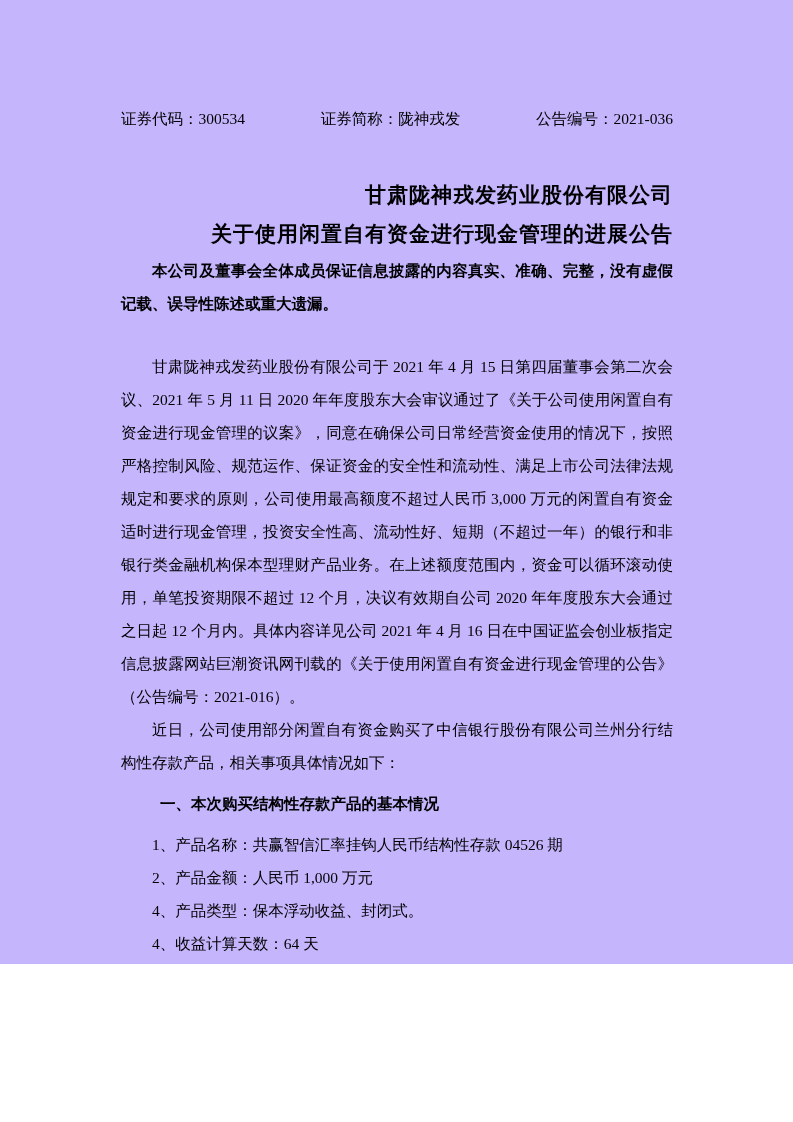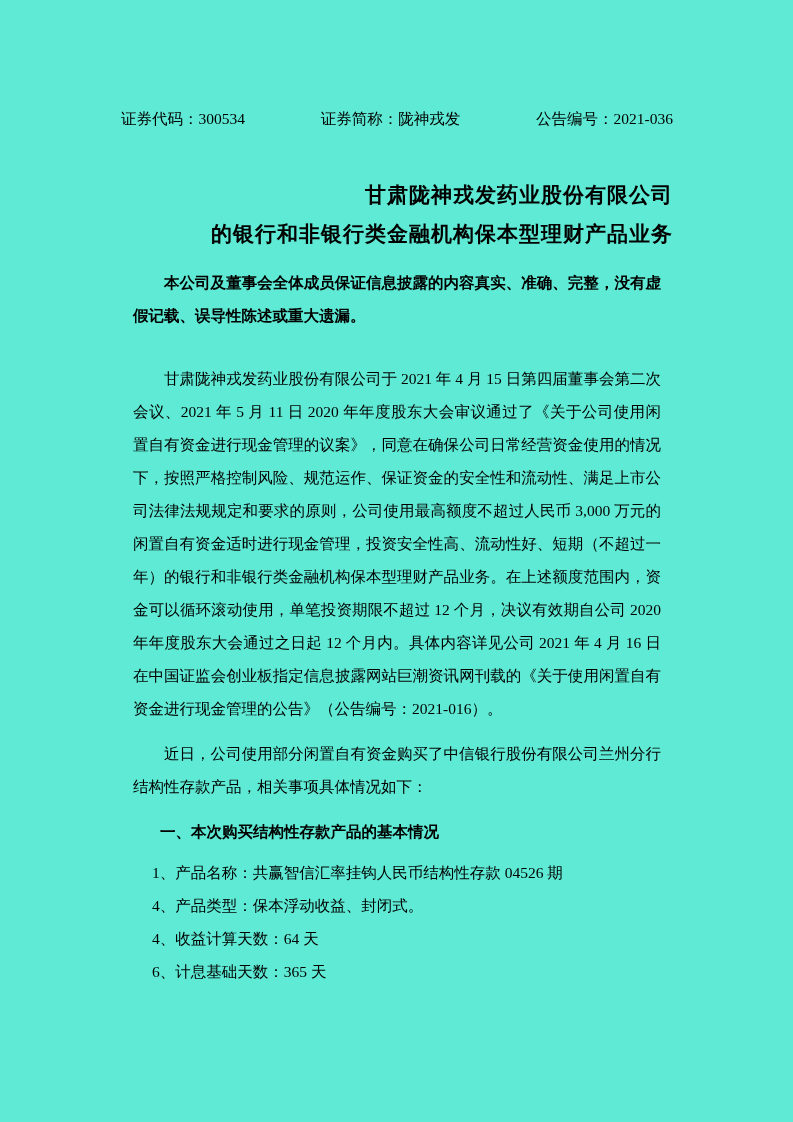--- a/index.html
+++ b/index.html
@@ -3,22 +3,22 @@
 <meta charset="utf-8">
 <style>
   html, body {
     margin: 0;
     padding: 0;
     background: #ffffff;
   }
   .page {
     position: relative;
     width: 793px;
-    height: 1122px;
-    background: #5eead4;
+    height: 964px;
+    background: #c4b5fd;
     overflow: hidden;
     font-family: "Liberation Serif", "DejaVu Serif", serif;
     color: #000000;
     box-sizing: border-box;
   }
   .content {
     box-sizing: border-box;
     padding: 108px 120px 0 121px;
   }
   .doc-header {
@@ -41,21 +41,21 @@
     font-size: 15.5px;
     line-height: 33px;
     text-align: justify;
   }
   .disclaimer {
     margin-top: 26px;
     font-weight: bold;
     text-indent: 2em;
   }
   p.para {
-    margin: 12px;
+    margin: 0;
     text-indent: 2em;
   }
   p.para-first {
     margin-top: 30px;
   }
   .section-heading {
     font-weight: bold;
     text-indent: 2em;
     margin: 8px;
   }
@@ -70,32 +70,33 @@
   <div class="content">
 
     <div class="doc-header">
       <span>证券代码：300534</span>
       <span>证券简称：陇神戎发</span>
       <span>公告编号：2021-036</span>
     </div>
 
     <div class="title-block">
       <div>甘肃陇神戎发药业股份有限公司</div>
-      <div>的银行和非银行类金融机构保本型理财产品业务</div>
+      <div>关于使用闲置自有资金进行现金管理的进展公告</div>
     </div>
 
     <div class="body-text">
       <p class="para disclaimer">本公司及董事会全体成员保证信息披露的内容真实、准确、完整，没有虚假记载、误导性陈述或重大遗漏。</p>
 
       <p class="para para-first">甘肃陇神戎发药业股份有限公司于 2021 年 4 月 15 日第四届董事会第二次会议、2021 年 5 月 11 日 2020 年年度股东大会审议通过了《关于公司使用闲置自有资金进行现金管理的议案》，同意在确保公司日常经营资金使用的情况下，按照严格控制风险、规范运作、保证资金的安全性和流动性、满足上市公司法律法规规定和要求的原则，公司使用最高额度不超过人民币 3,000 万元的闲置自有资金适时进行现金管理，投资安全性高、流动性好、短期（不超过一年）的银行和非银行类金融机构保本型理财产品业务。在上述额度范围内，资金可以循环滚动使用，单笔投资期限不超过 12 个月，决议有效期自公司 2020 年年度股东大会通过之日起 12 个月内。具体内容详见公司 2021 年 4 月 16 日在中国证监会创业板指定信息披露网站巨潮资讯网刊载的《关于使用闲置自有资金进行现金管理的公告》（公告编号：2021-016）。</p>
 
       <p class="para">近日，公司使用部分闲置自有资金购买了中信银行股份有限公司兰州分行结构性存款产品，相关事项具体情况如下：</p>
 
       <p class="section-heading">一、本次购买结构性存款产品的基本情况</p>
 
       <div class="item">1、产品名称：共赢智信汇率挂钩人民币结构性存款 04526 期</div>
+      <div class="item">2、产品金额：人民币 1,000 万元</div>
       <div class="item">4、产品类型：保本浮动收益、封闭式。</div>
       <div class="item">4、收益计算天数：64 天</div>
       <div class="item">6、计息基础天数：365 天</div>
     </div>
 
   </div>
 </div>
 
 </body></html>

